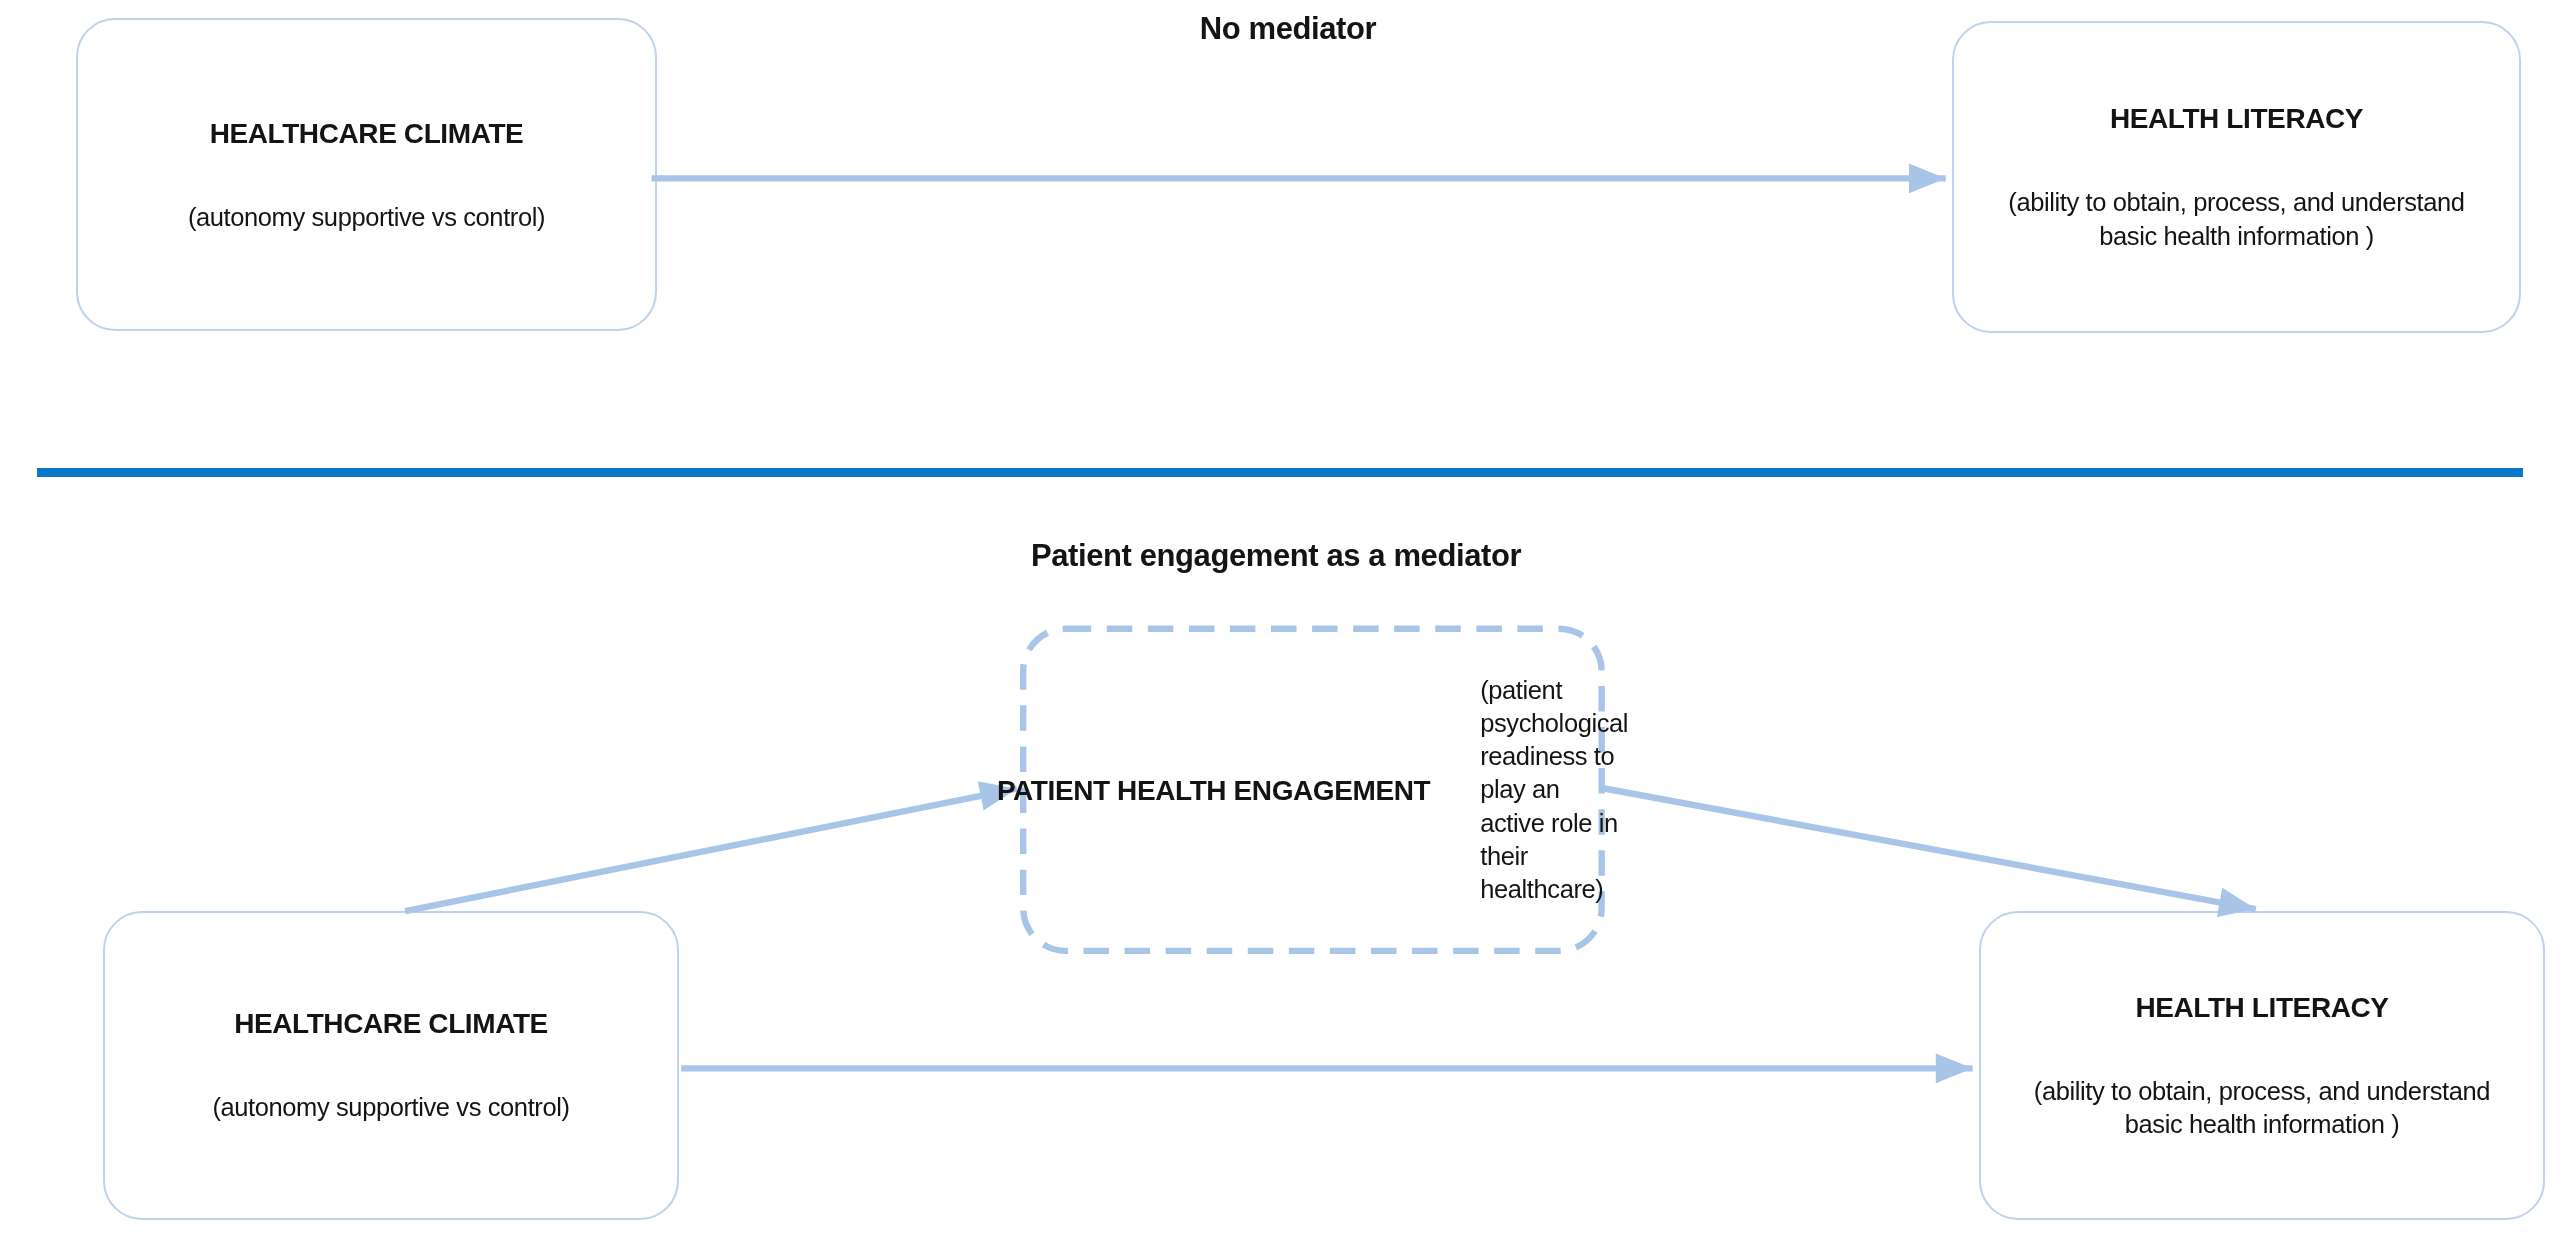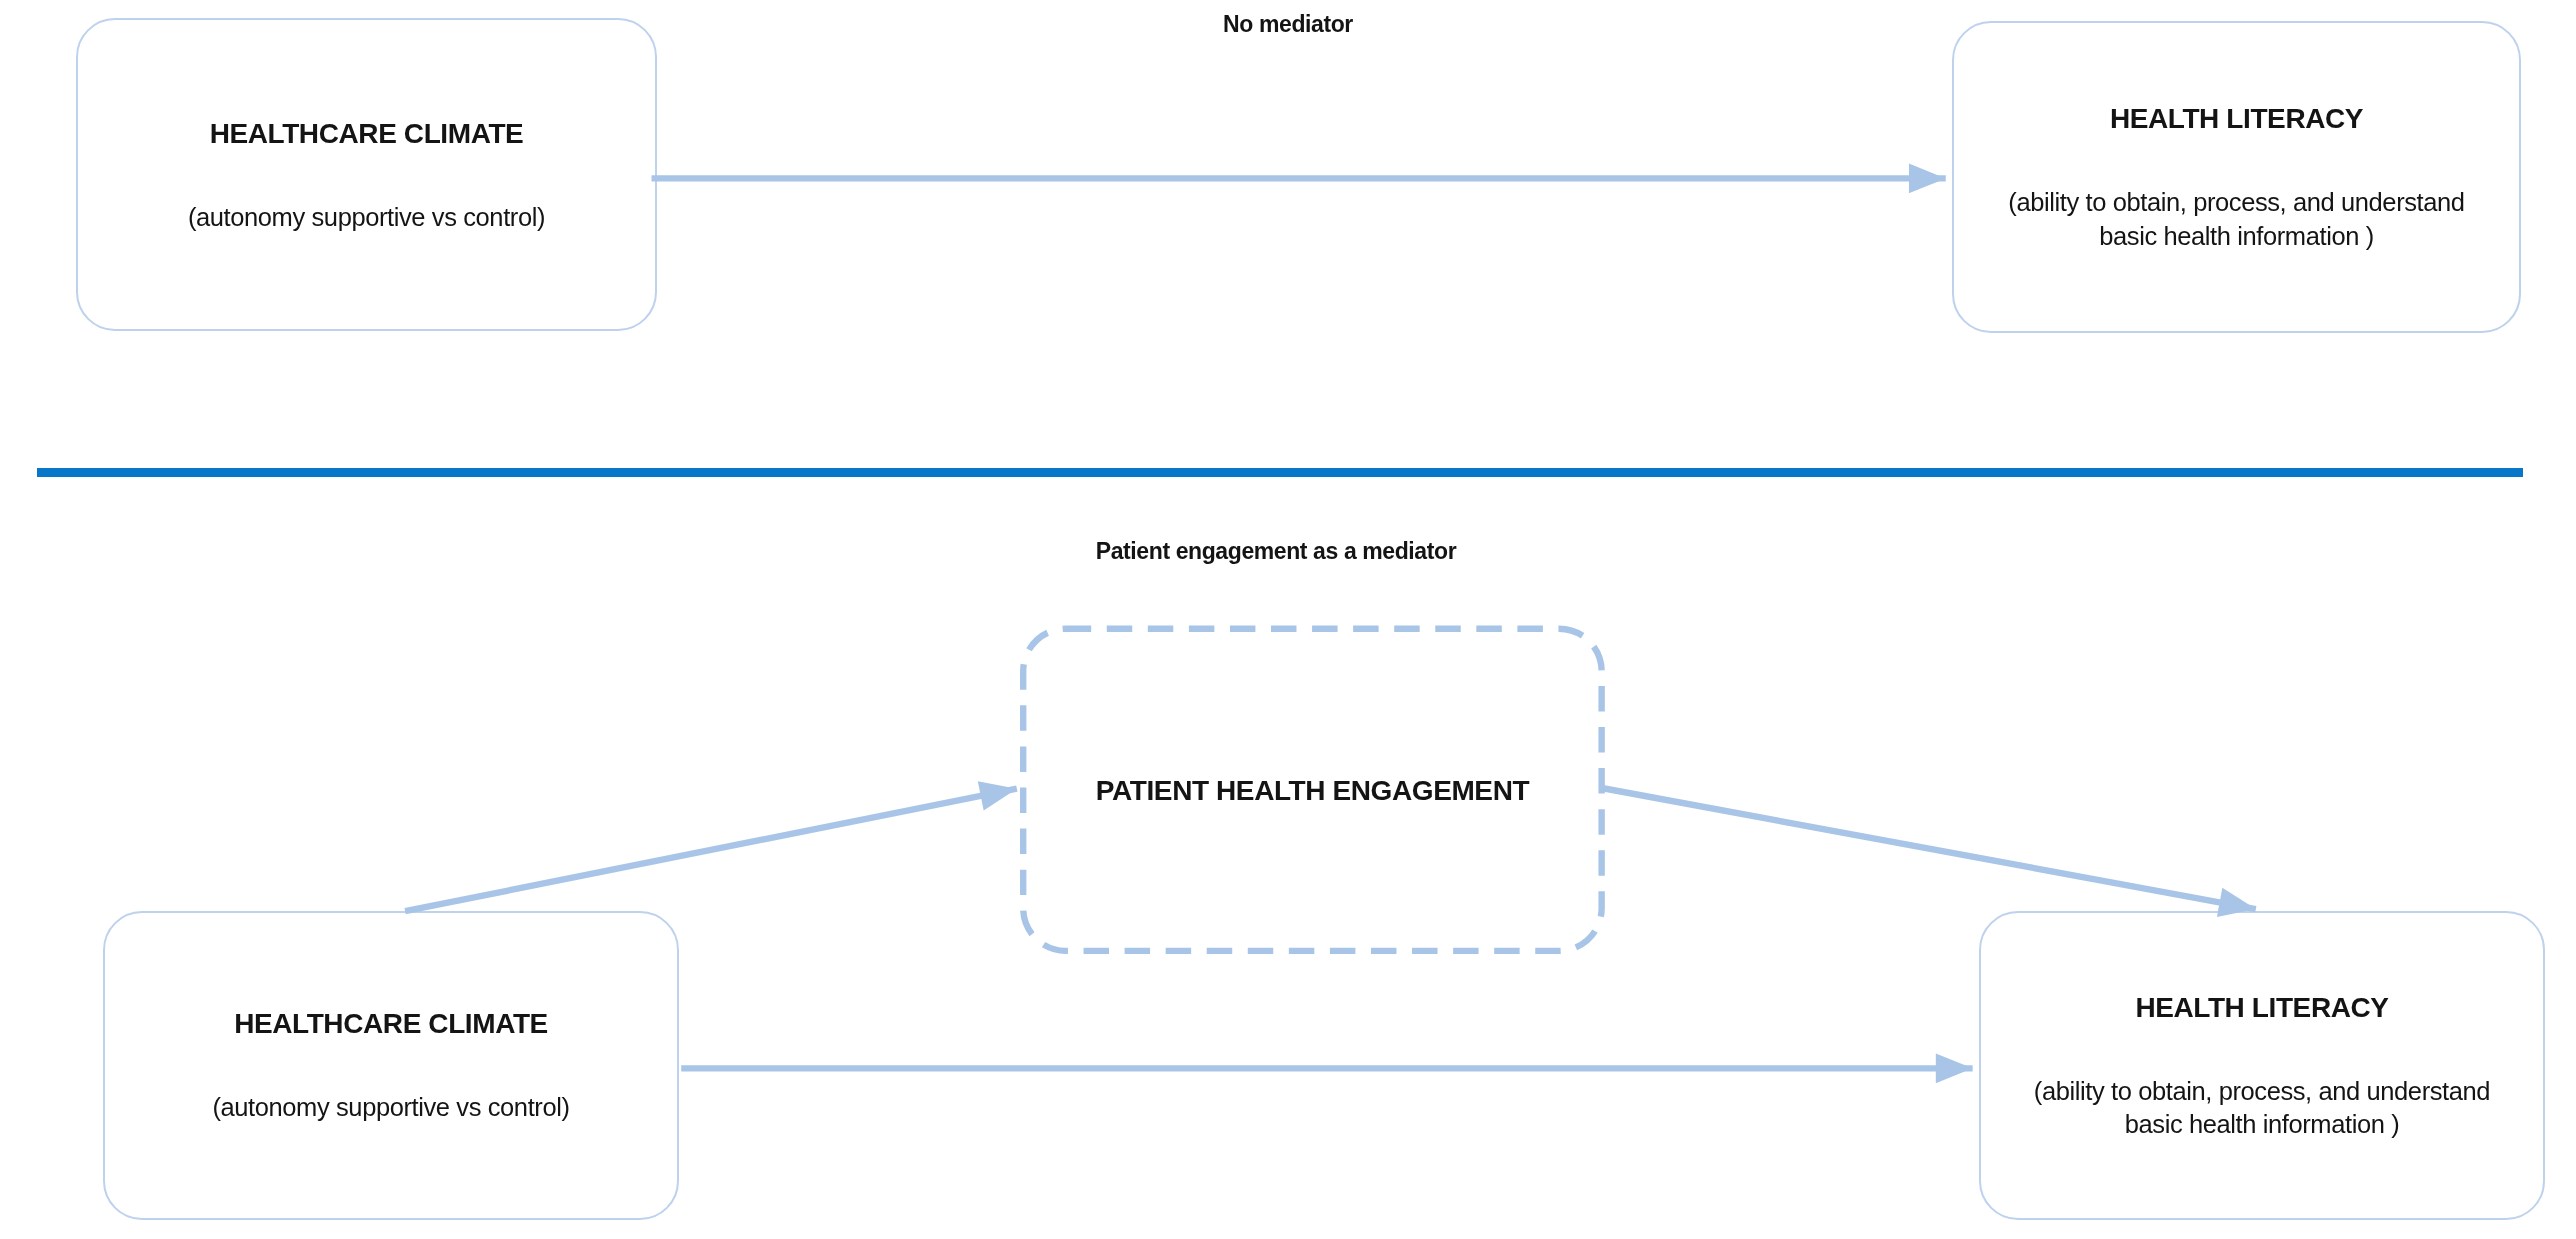--- a/index.html
+++ b/index.html
@@ -33,21 +33,21 @@
   .marker-head{ fill:var(--arrow); }
   .mediator-rect{
     fill:none;
     stroke:var(--arrow);
     stroke-width:9;
     stroke-dasharray:36 22;
   }
   .section-title{
     position:absolute;
     z-index:6;
-    font-size:23px;
+    font-size:31px;
     font-weight:700;
     letter-spacing:-0.4px;
     text-align:center;
     white-space:nowrap;
   }
   .node{
     position:absolute;
     z-index:4;
     box-sizing:border-box;
     border:2.1px solid var(--box-border);
@@ -126,20 +126,21 @@
     <div class="node-title">HEALTH LITERACY</div>
     <div class="node-sub" style="max-width:496px;">(ability to obtain, process, and understand basic health information )</div>
   </div>
 
   <div class="divider"></div>
 
   <div class="section-title" style="left:922px;width:708px;top:538px;">Patient engagement as a mediator</div>
 
   <div class="node-text-group" style="left:1023px;top:629px;width:579px;height:322px;">
     <div class="node-title">PATIENT HEALTH ENGAGEMENT</div>
+    <div class="node-sub" style="max-width:496px;">(patient psychological readiness to play an active role in their healthcare)</div>
   </div>
 
   <div class="node" style="left:103px;top:911px;width:576px;height:309px;">
     <div class="node-title">HEALTHCARE CLIMATE</div>
     <div class="node-sub">(autonomy supportive vs control)</div>
   </div>
 
   <div class="node" style="left:1979px;top:911px;width:566px;height:309px;">
     <div class="node-title">HEALTH LITERACY</div>
     <div class="node-sub" style="max-width:496px;">(ability to obtain, process, and understand basic health information )</div>

